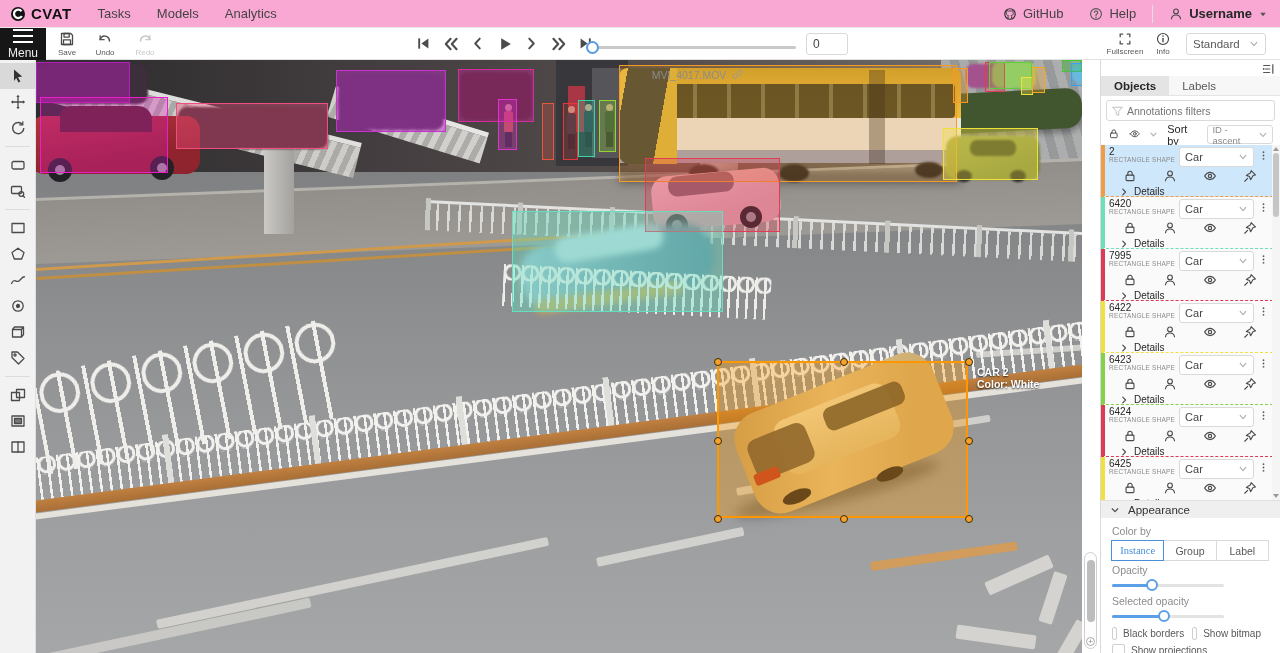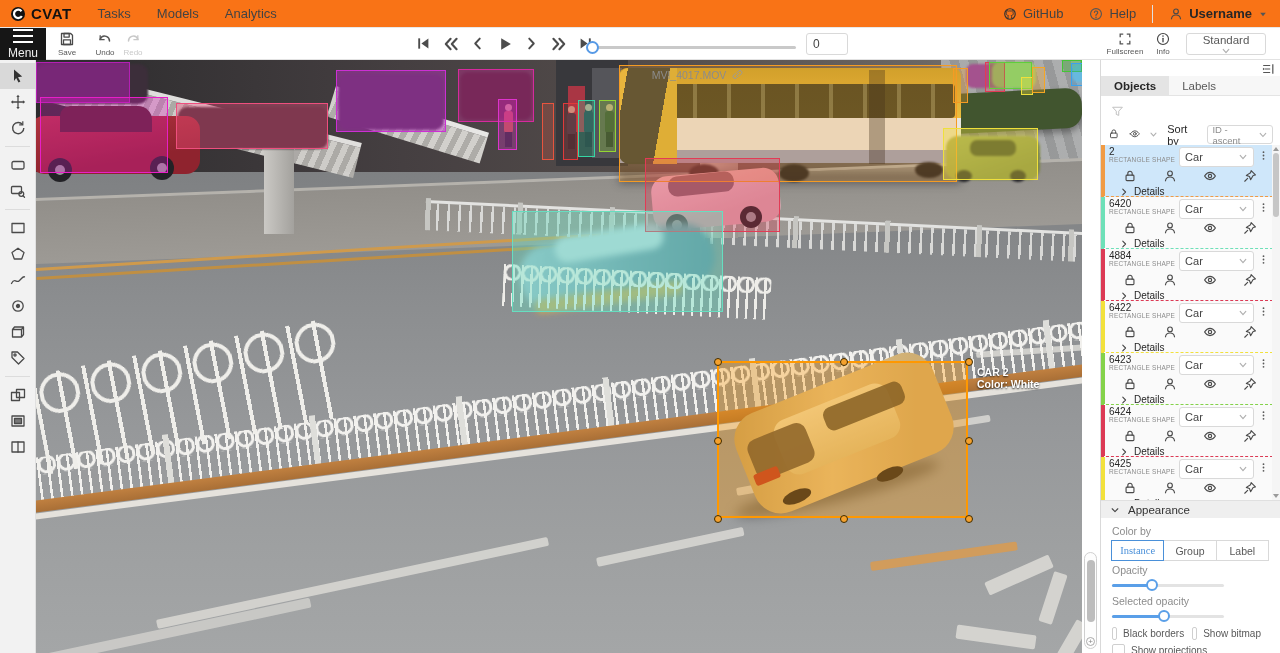--- a/index.html
+++ b/index.html
@@ -6,21 +6,21 @@
     font-family:"Liberation Sans",sans-serif;-webkit-font-smoothing:antialiased;}
   *{box-sizing:border-box;}
   .abs{position:absolute;}
   svg{display:block;}
   .icon10{width:10px;height:10px;display:inline-block;}
   .icon13{width:13px;height:13px;display:inline-block;}
   .icon14{width:14px;height:14px;display:inline-block;}
   .icon16{width:16px;height:16px;display:inline-block;}
 
   
-  .navbar{position:absolute;left:0;top:0;width:1280px;height:28px;background:#f97316;
+  .navbar{position:absolute;left:0;top:0;width:1280px;height:28px;background:#f9a8d4;
     border-bottom:1px solid #e8e8e8;display:flex;align-items:center;z-index:40;}
   .brand{display:flex;align-items:center;gap:5px;margin-left:10px;}
   .brand-txt{font-size:15px;font-weight:bold;color:#111;letter-spacing:.5px;}
   .nav-item{font-size:13px;color:#434343;margin-left:26px;cursor:pointer;}
   .nav-right{margin-left:auto;display:flex;align-items:center;margin-right:12px;}
   .nav-link{display:flex;align-items:center;gap:6px;font-size:13px;color:#434343;margin-left:26px;}
   .nav-sep{width:1px;height:18px;background:#e0e0e0;margin:0 16px;}
   .nav-user{display:flex;align-items:center;gap:6px;font-size:13px;color:#262626;font-weight:bold;}
 
   
@@ -40,21 +40,21 @@
   .fslider .track{position:absolute;left:0;right:0;top:5px;height:3px;background:#c9c9c9;border-radius:2px;}
   .fslider .thumb{position:absolute;left:-2px;top:0;width:13px;height:13px;border-radius:50%;
     background:#fff;border:2px solid #579ae6;}
   .fname{position:absolute;left:618px;top:40px;width:160px;text-align:center;font-size:10.5px;
     color:#8c8c8c;display:flex;align-items:center;justify-content:center;gap:5px;z-index:41;}
   .frame-input{position:absolute;left:806px;top:5px;width:42px;height:22px;border:1px solid #d9d9d9;
     border-radius:3px;font-size:12px;color:#434343;padding:0 6px;font-family:"Liberation Sans",sans-serif;}
   .right-tools .tbtn{top:1px;}
   .wspace{position:absolute;left:1186px;top:5px;width:80px;height:22px;border:1px solid #d9d9d9;
     border-radius:3px;background:#fff;display:flex;align-items:center;font-size:11.5px;color:#595959;
-    padding:0 6px;justify-content:space-between;cursor:pointer;flex-direction:column;}
+    padding:0 6px;justify-content:space-between;cursor:pointer;}
 
   
   .tools{position:absolute;left:0;top:60px;width:36px;height:593px;background:#f2f2f2;
     border-right:1px solid #e0e0e0;padding-top:3px;z-index:30;}
   .tool{width:36px;height:26px;display:grid;place-items:center;cursor:pointer;}
   .tool.active{background:#d9d9d9;}
   .tdiv{height:1px;background:#dcdcdc;margin:5px 5px;}
 
   
   .canvas-wrap{position:absolute;left:36px;top:60px;width:1064px;height:593px;background:#fff;overflow:hidden;}
@@ -264,21 +264,21 @@
   </div>
   <div class="tbtn" style="left:88px">
     <span class="icon16">
         <svg viewBox="0 0 16 16">
           <path d="M3 8.5c1.2-2.8 3.8-4 6.3-3.1 2 .7 3.2 2.4 3.2 4.6" fill="none" stroke="#555" stroke-width="1.5" stroke-linecap="round"></path>
           <path d="M3.2 4.2v4.4h4.4" fill="none" stroke="#555" stroke-width="1.3"></path>
         </svg>
       </span>
     <span class="tlabel">Undo</span>
   </div>
-  <div class="tbtn disabled" style="left:116px">
+  <div class="tbtn disabled" style="left:128px">
     <span class="icon16">
         <svg viewBox="0 0 16 16">
           <path d="M13 8.5c-1.2-2.8-3.8-4-6.3-3.1-2 .7-3.2 2.4-3.2 4.6" fill="none" stroke="#c8c8c8" stroke-width="1.5" stroke-linecap="round"></path>
           <path d="M12.8 4.2v4.4H8.4" fill="none" stroke="#c8c8c8" stroke-width="1.3"></path>
         </svg>
       </span>
     <span class="tlabel">Redo</span>
   </div>
   <div id="playback">
       <div class="pb-btn">
@@ -663,20 +663,21 @@
           <path d="M2.5 4h8M4.5 8h6M2.5 12h8" stroke="#555" stroke-width="1.4"></path>
           <path d="M2.2 6.5L4.6 8 2.2 9.5z" fill="#555"></path>
         </svg>
       </span>
   </div>
   <div class="sb-tabs">
     <div class="sb-tab active">Objects</div>
     <div class="sb-tab">Labels</div>
   </div>
   <div class="sb-filter">
+    <input placeholder="Annotations filters" style="">
     <span class="funnel icon13">
         <svg viewBox="0 0 16 16">
           <path d="M2 2.8h12L9.5 7.6v5.2l-3-1.2V7.6z" fill="none" stroke="#bfbfbf" stroke-width="1.2" stroke-linejoin="round"></path>
         </svg>
       </span>
   </div>
   <div class="sb-sort">
     <span class="icon13">
         <svg viewBox="0 0 16 16" fill="none" stroke="#4a4a4a" stroke-width="1.3" stroke-linecap="round" stroke-linejoin="round">
           <rect x="3.5" y="7" width="9" height="6.3" rx="1"></rect>
@@ -825,21 +826,21 @@
         <span class="obj-details">Details</span>
       </div>
     </div>
   </div>
 
   <div class="obj" style="border-bottom: 1px dashed rgb(220, 58, 85);">
     <div class="obj-bar" style="background: rgb(220, 58, 85);"></div>
     <div class="obj-main">
       <div class="obj-r1">
         <div class="obj-meta">
-          <div class="obj-id">4884</div>
+          <div class="obj-id">7995</div>
           <div class="obj-shape">RECTANGLE SHAPE</div>
         </div>
         <div class="obj-select">
           <span class="obj-sel-text">Car</span>
           <span class="icon10">
                 <svg viewBox="0 0 16 16">
                   <path d="M3.5 5.5L8 10.5l4.5-5" fill="none" stroke="#b0b0b0" stroke-width="1.8" stroke-linecap="round"></path>
                 </svg>
               </span>
         </div>

